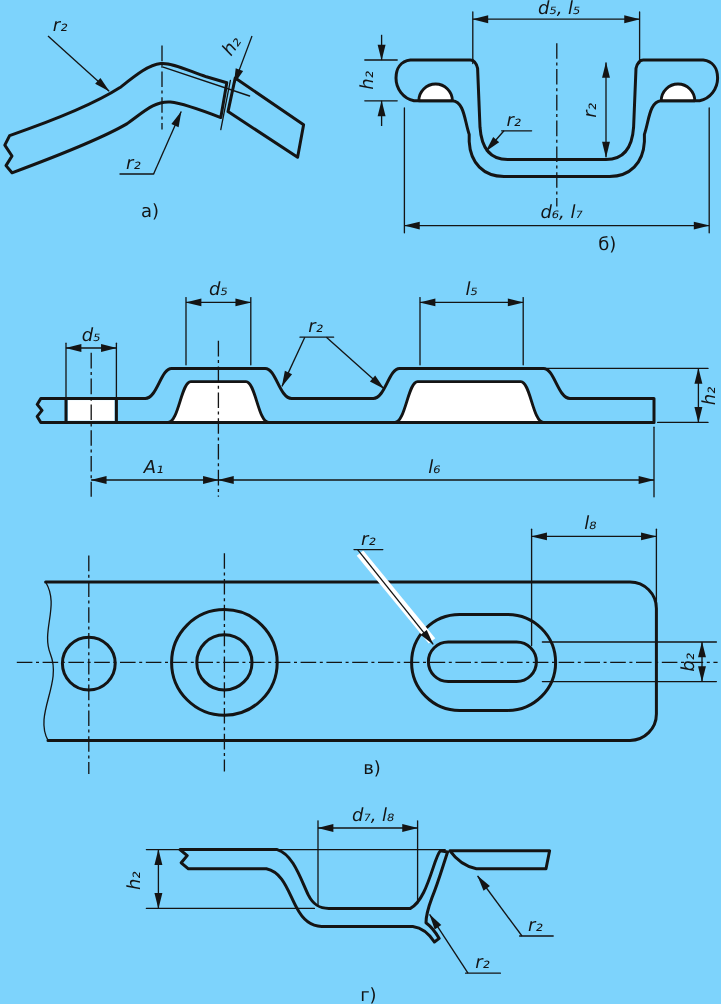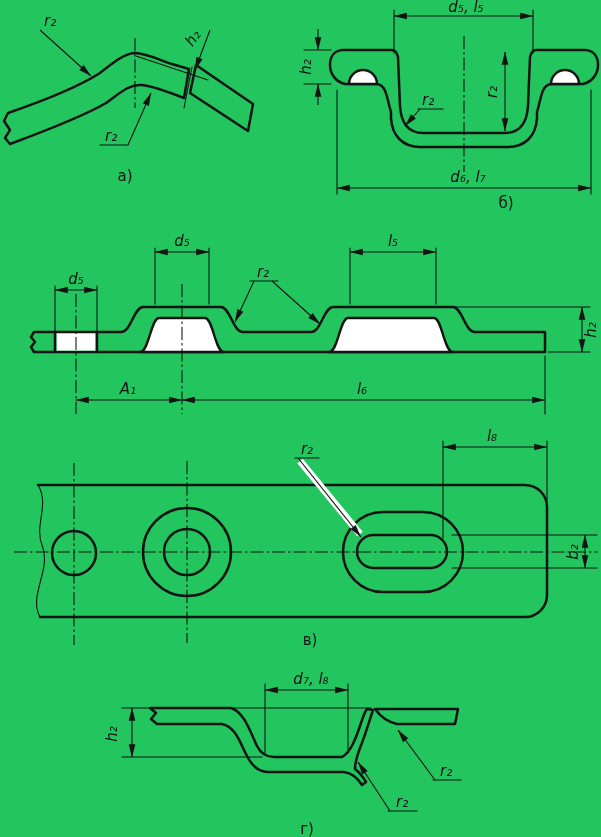--- a/index.html
+++ b/index.html
@@ -1,16 +1,16 @@
 <!DOCTYPE html>
 <html><head>
 <meta charset="utf-8">
 <style>
   html,body{margin:0;padding:0;background:#e8e8e8;}
-  .page{width:601px;height:837px;background:#22c55e;position:relative;margin:0;}
+  .page{width:601px;height:837px;background:#7dd3fc;position:relative;margin:0;}
   svg{display:block;}
   .outline{fill:none;stroke:#141414;stroke-width:2.5;stroke-linejoin:round;stroke-linecap:round;}
   .thin{fill:none;stroke:#141414;stroke-width:1.1;stroke-linecap:round;}
   .cl{fill:none;stroke:#141414;stroke-width:1.1;stroke-dasharray:13 3 2.5 3;}
   .dim{fill:none;stroke:#141414;stroke-width:1.1;}
   .white{fill:#ffffff;stroke:#141414;stroke-width:2.4;stroke-linejoin:round;}
   .lbl{font:italic 15px "DejaVu Sans", sans-serif;fill:#141414;}
   .cap{font:15px "DejaVu Sans", sans-serif;fill:#141414;}
 </style>
 </head>

